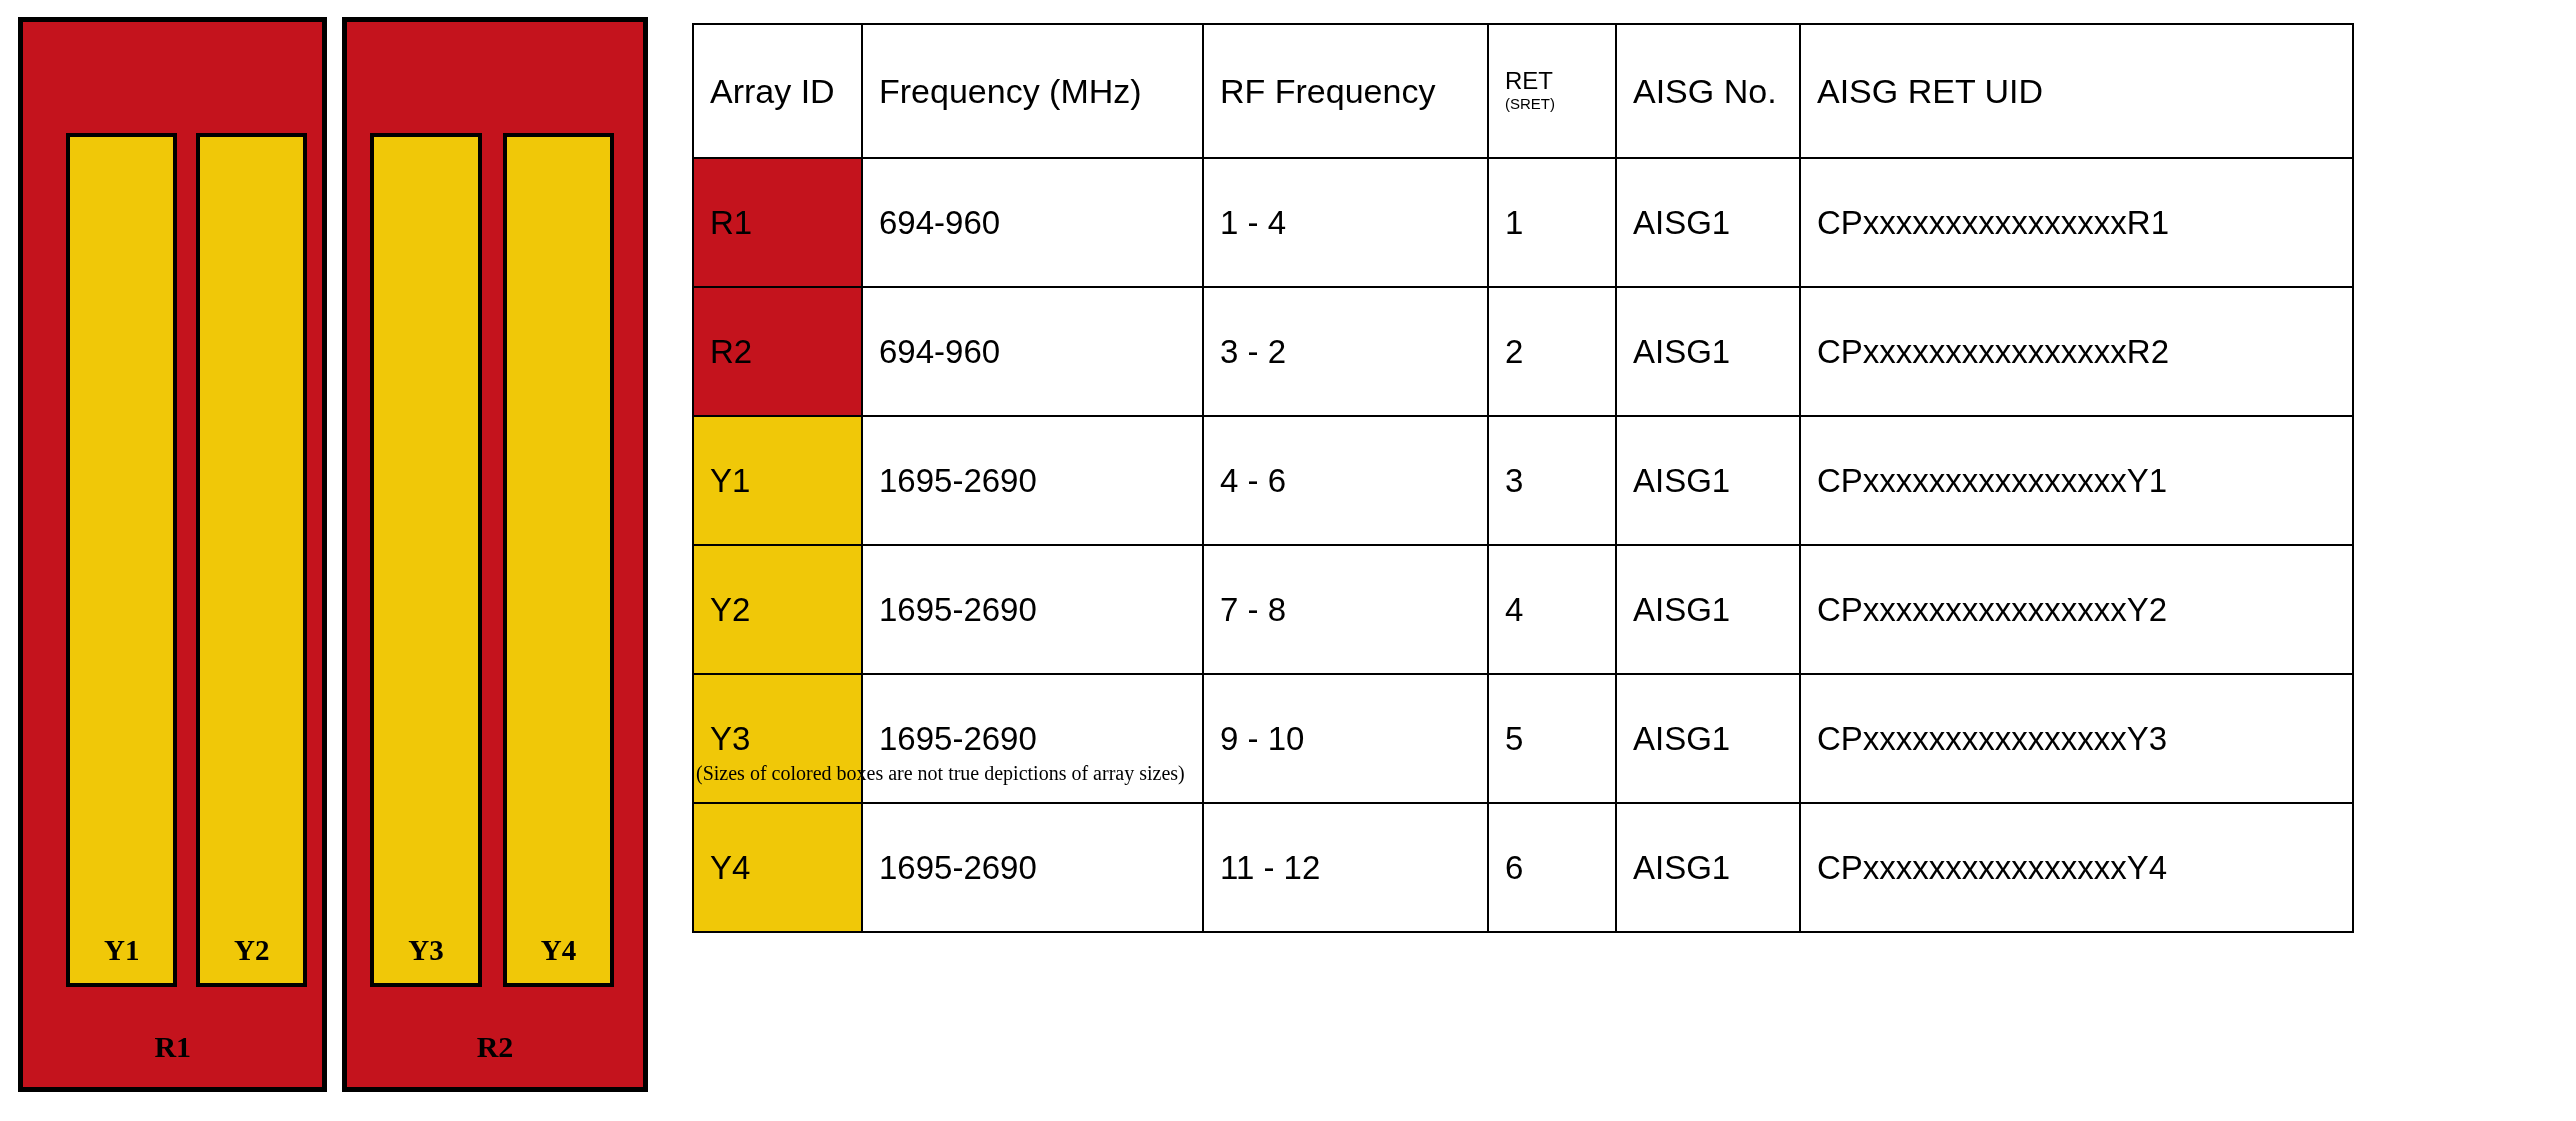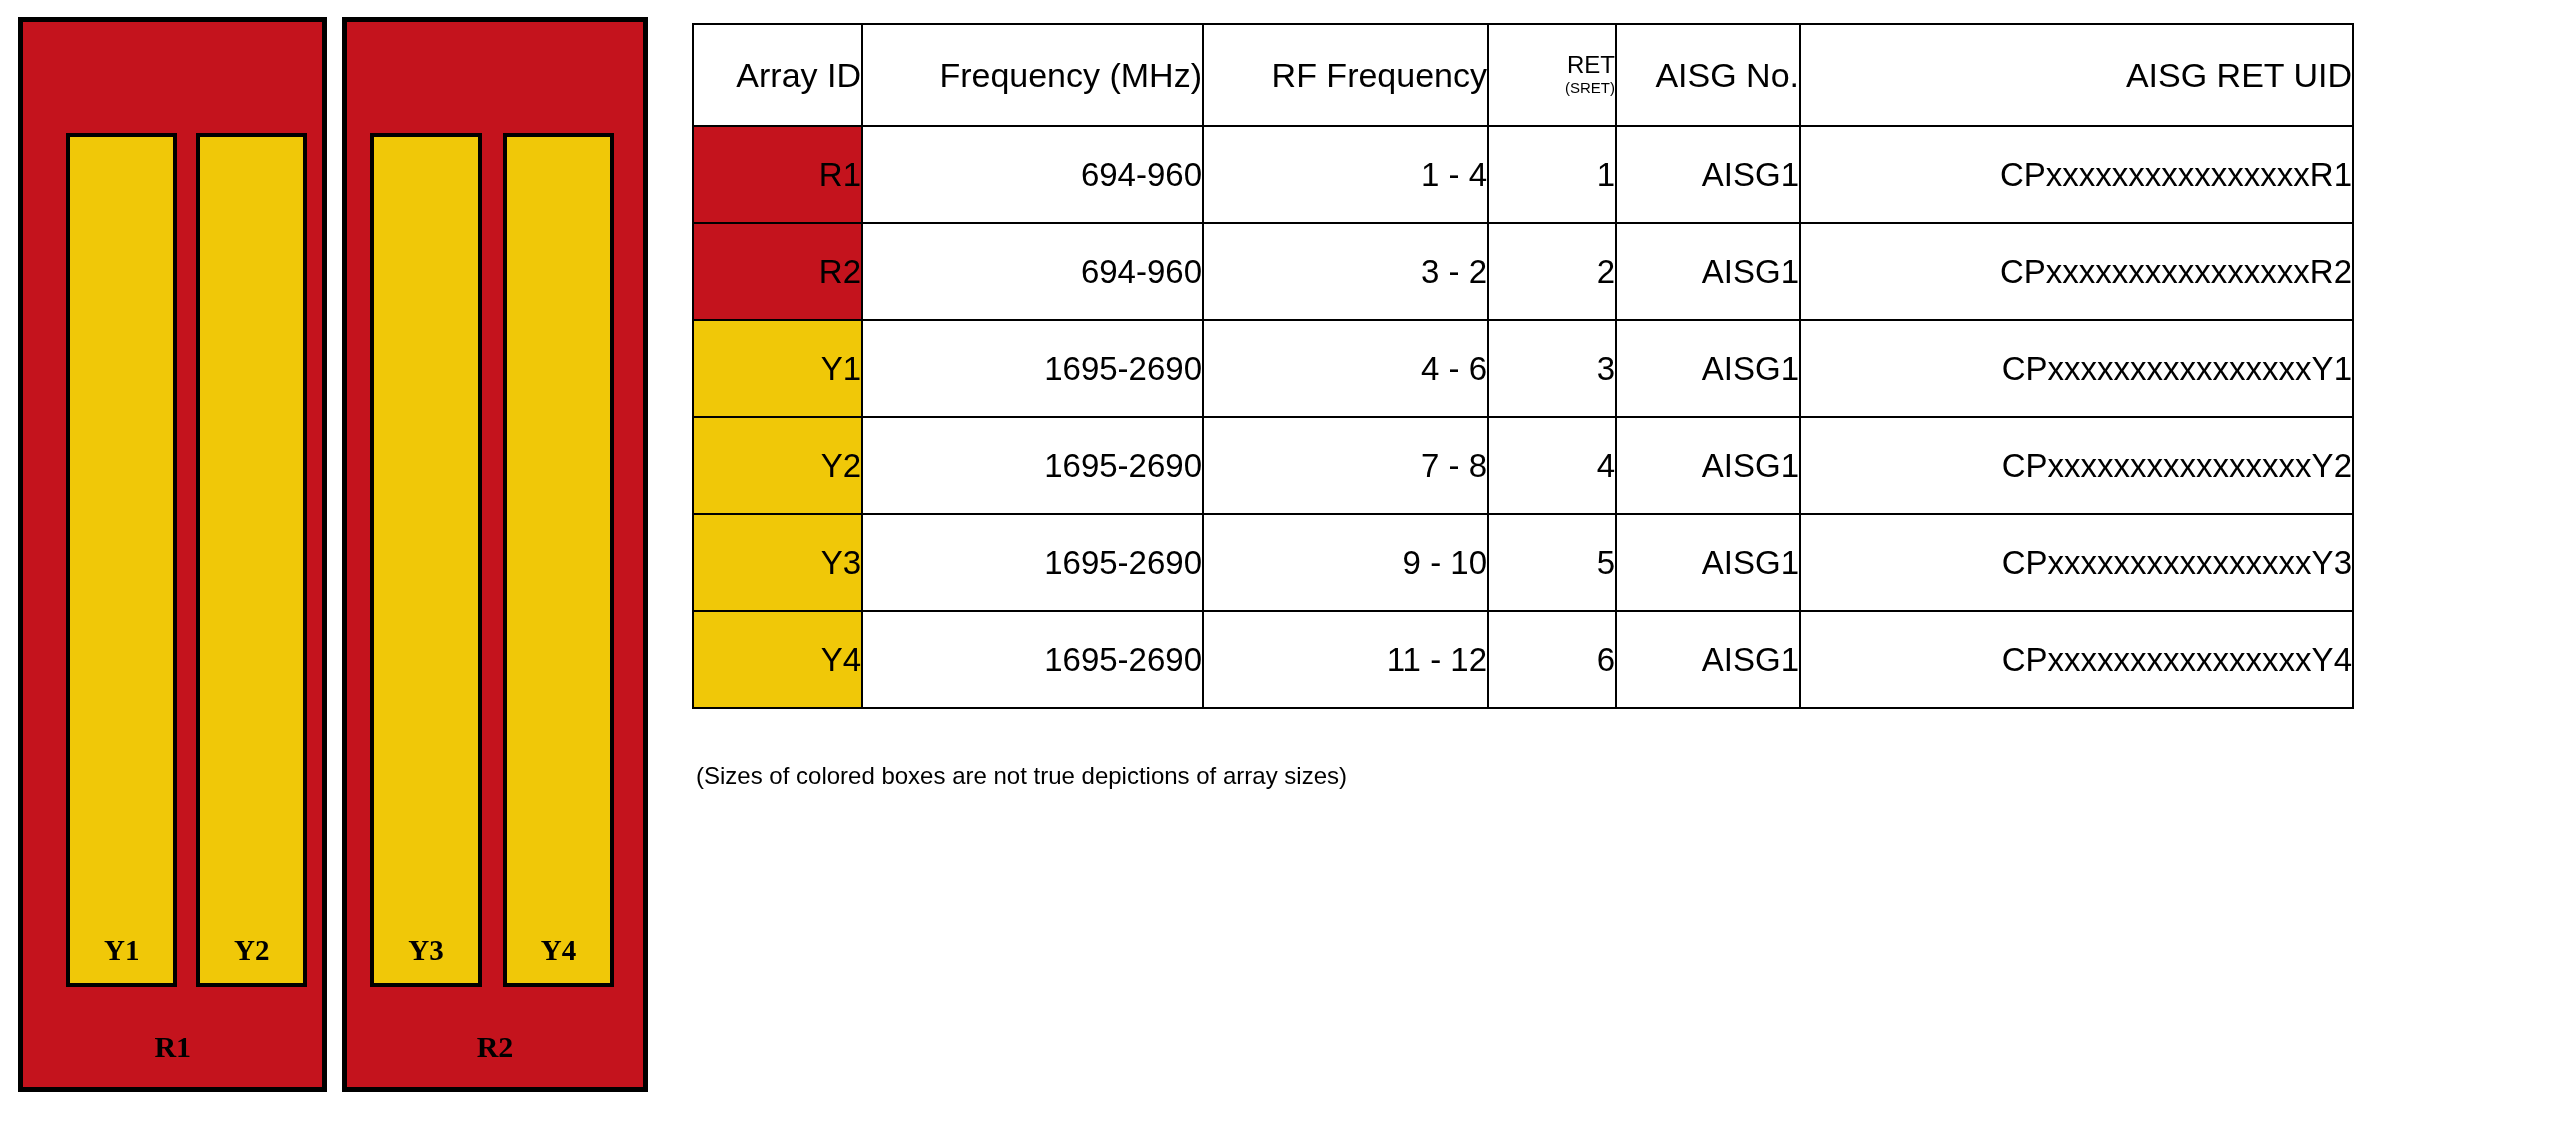--- a/index.html
+++ b/index.html
@@ -81,26 +81,26 @@
   }
   table.spec {
     border-collapse: collapse;
     table-layout: fixed;
     width: 1661px;
     background: #ffffff;
   }
   table.spec th,
   table.spec td {
     border: 2.8px solid #000000;
-    text-align: right;
+    text-align: left;
     vertical-align: middle;
     color: #000000;
     font-family: "Liberation Sans", sans-serif;
     font-weight: normal;
-    padding: 0;
+    padding: 16px;
   }
   table.spec thead th {
     height: 100px;
     font-size: 34px;
   }
   table.spec tbody td {
     height: 95px;
     font-size: 33px;
   }
 
@@ -126,22 +126,22 @@
   .uid-text {
     letter-spacing: 0px;
     white-space: nowrap;
   }
 
   
   #footnote {
     position: absolute;
     left: 696px;
     top: 762px;
-    font-family: Liberation Sans, sans-serif;
-    font-size: 24px;
+    font-family: Liberation Serif, serif;
+    font-size: 20px;
     color: #000000;
     white-space: nowrap;
   }
 </style>
 </head>
 <body>
 
 <div id="diagram">
 
   <div class="panel" id="panel-r1">

